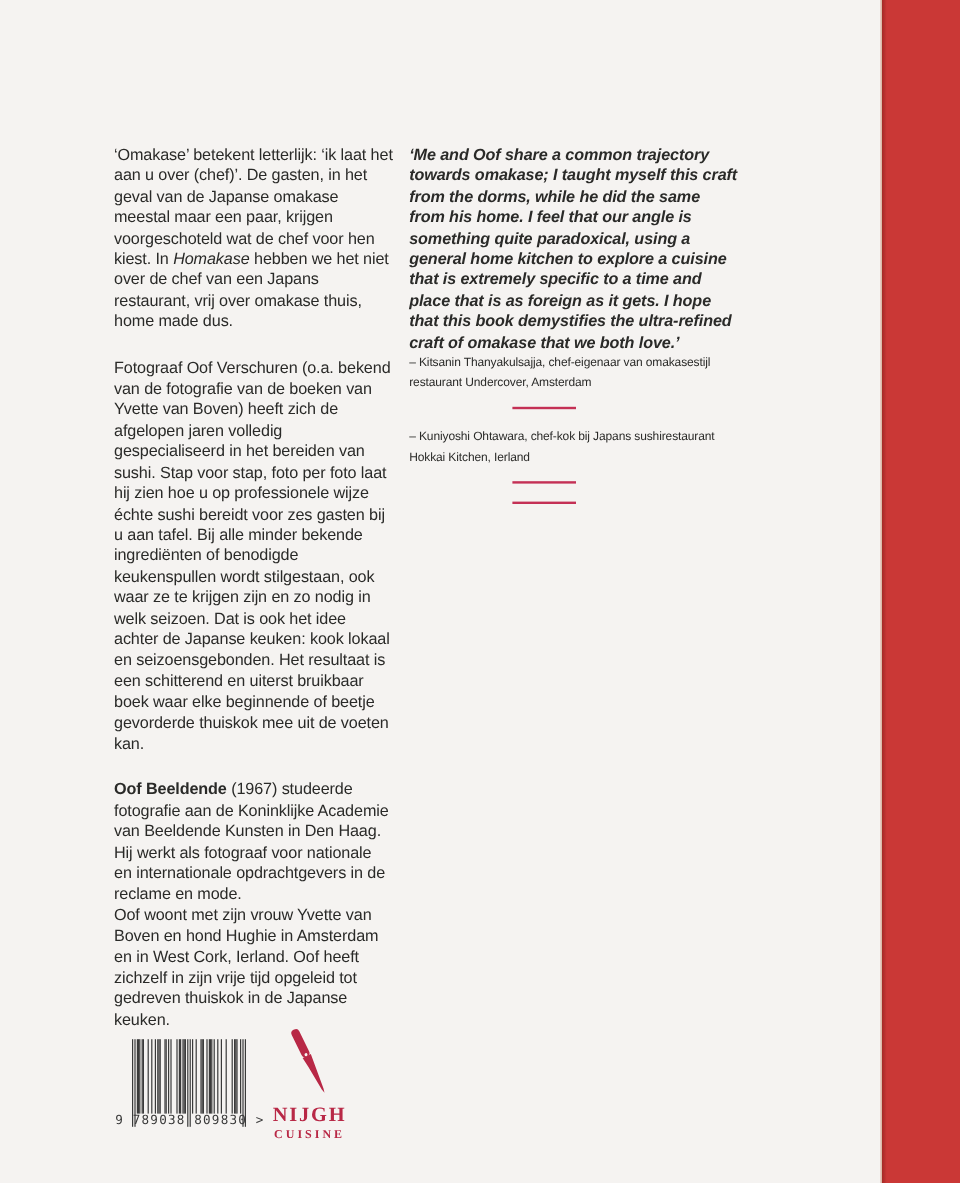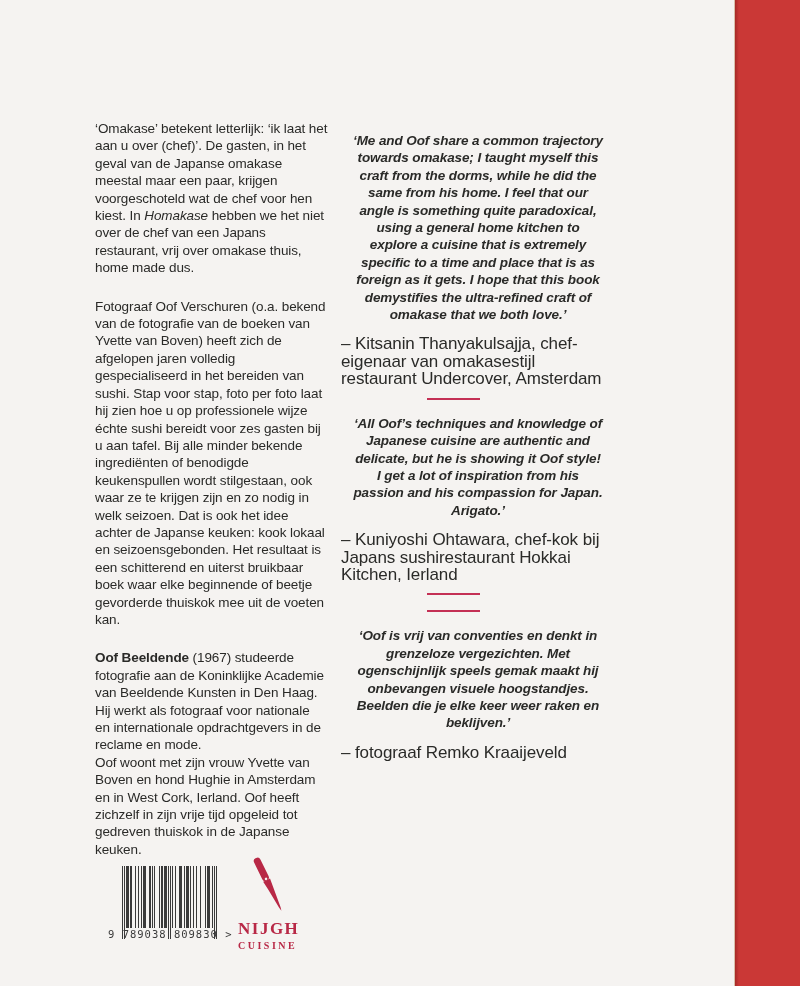--- a/index.html
+++ b/index.html
@@ -23,44 +23,44 @@
   .col-right{position:absolute;left:341px;top:120px;width:274px;}
 
   .body-para{
     font-size:13.5px;line-height:17.4px;margin:0 0 21px 0;
     letter-spacing:-0.1px;
   }
   .body-para:last-child{margin-bottom:0;}
   .pre{white-space:pre-line;}
 
   .quote-text{
-    font-size:13.5px;line-height:17.4px;margin:12px;
-    font-style:italic;font-weight:bold;letter-spacing:-0.1px;text-align:center;
+    font-size:13.5px;line-height:17.4px;margin:0;
+    font-style:italic;font-weight:bold;letter-spacing:-0.1px;
   }
   .quote-attr{
-    font-size:17px;line-height:17.4px;margin:0;letter-spacing:-0.1px;
+    font-size:10px;line-height:17.4px;margin:0;letter-spacing:-0.1px;
   }
   .divider{
     width:53px;height:2px;margin:10px 0 15px 86px;border:0;
   }
 
   
-  .barcode{position:absolute;left:110px;top:866px;width:95px;height:78px;margin-left:12px;}
+  .barcode{position:absolute;left:110px;top:866px;width:95px;height:78px;}
   .bc-bars{display:flex;align-items:flex-start;height:73px;}
   .bc-m{width:1px;height:62px;flex:0 0 1px;}
   .bc-m.bar{background:#3a3a3a;}
   .bc-m.tall{height:73px;}
   .bc-digits{
     position:absolute;left:-14px;top:62px;width:126px;
     font-family:"DejaVu Sans Mono","Liberation Mono",monospace;
     font-size:10.5px;letter-spacing:1px;color:#3a3a3a;white-space:nowrap;
   }
 
   
-  .logo{position:absolute;left:238px;top:855px;width:62px;text-align:left;}
+  .logo{position:absolute;left:227px;top:855px;width:62px;text-align:center;}
   .logo svg{display:block;margin:0 auto;}
   .logo-name{
     font-family:"Liberation Serif",serif;font-weight:bold;
     font-size:17px;letter-spacing:1.5px;line-height:18px;margin-top:1px;
   }
   .logo-sub{
     font-family:Liberation Serif, serif;font-weight:bold;
     font-size:10px;letter-spacing:2.5px;line-height:12px;margin-top:2px;
   }
 </style>
@@ -77,31 +77,26 @@
 Oof woont met zijn vrouw Yvette van Boven en hond Hughie in Amsterdam en in West Cork, Ierland. Oof heeft zichzelf in zijn vrije tijd opgeleid tot gedreven thuiskok in de Japanse keuken.</span></p>
   </div>
 
   <div class="col-right">
     <div>
       <p class="quote-text">‘Me and Oof share a common trajectory towards omakase; I taught myself this craft from the dorms, while he did the same from his home. I feel that our angle is something quite paradoxical, using a general home kitchen to explore a cuisine that is extremely specific to a time and place that is as foreign as it gets. I hope that this book demystifies the ultra-refined craft of omakase that we both love.’</p>
       <p class="quote-attr">– Kitsanin Thanyakulsajja, chef-eigenaar van omakasestijl restaurant Undercover, Amsterdam</p>
     </div>
     <hr class="divider" style="background: rgb(196, 48, 85);">
     <div>
-      <p class="quote-text">‘All Oof’s techniques and knowledge of Japanese cuisine are authentic and delicate, but he is showing it Oof style! I get a lot of inspiration from his passion and his compassion for Japan. Arigato.’</p>
       <p class="quote-attr">– Kuniyoshi Ohtawara, chef-kok bij Japans sushirestaurant Hokkai Kitchen, Ierland</p>
     </div>
     <hr class="divider" style="background: rgb(196, 48, 85);">
     <div>
     </div>
     <hr class="divider" style="background: rgb(196, 48, 85);">
-    <div>
-      <p class="quote-text">‘Oof is vrij van conventies en denkt in grenzeloze vergezichten. Met ogenschijnlijk speels gemak maakt hij onbevangen visuele hoogstandjes. Beelden die je elke keer weer raken en beklijven.’</p>
-      <p class="quote-attr">– fotograaf Remko Kraaijeveld</p>
-    </div>
   </div>
 
   <div class="barcode">
     <div class="bc-bars">
         <span class="bc-m bar tall"></span>
         <span class="bc-m tall"></span>
         <span class="bc-m bar tall"></span>
         <span class="bc-m"></span>
         <span class="bc-m bar"></span>
         <span class="bc-m bar"></span>

